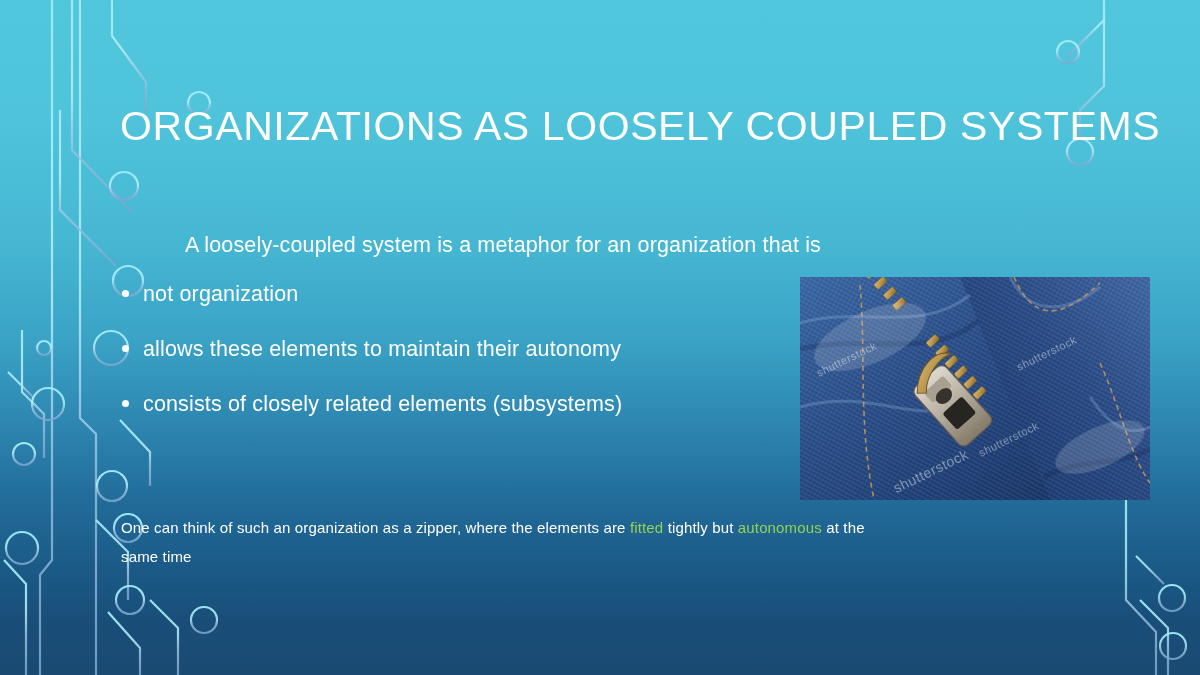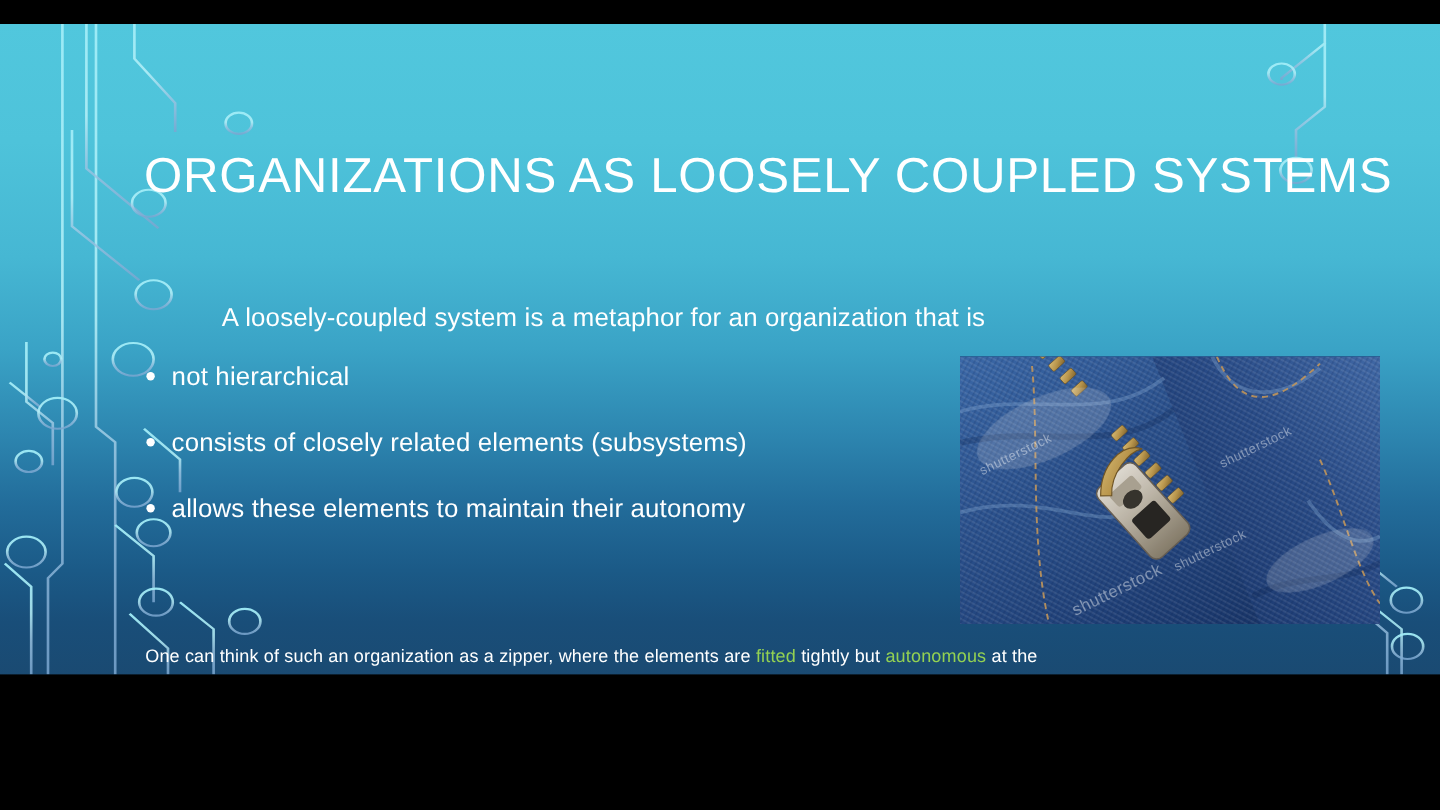--- a/index.html
+++ b/index.html
@@ -3,33 +3,32 @@
 <meta charset="utf-8">
 <style>
   * { margin:0; padding:0; box-sizing:border-box; }
   html, body { width:1200px; height:675px; overflow:hidden; }
   body {
     font-family: "Liberation Sans", sans-serif;
     background:#000;
   }
   #slide {
     position:relative;
-    width:1200px; height:542px;
+    width:1200px; height:675px;
     overflow:hidden;
     background: linear-gradient(180deg,
        #51c7dd 0%,
        #4ec3da 18%,
        #46b7d3 36%,
        #3aa3c6 50%,
        #2d86b0 63%,
        #226c9a 74%,
        #1b5a87 84%,
        #194e79 92%,
        #1a4a72 100%);
-    margin-top: 20px;
   }
   
   .circuit {
     position:absolute; top:0; bottom:0;
     pointer-events:none;
   }
   .circuit.left  { left:0;  width:260px; }
   .circuit.right { right:0; width:260px; }
   .circuit svg { display:block; width:100%; height:100%; }
 
@@ -197,29 +196,29 @@
     </svg>
   </div>
 
   <h1 id="title">ORGANIZATIONS AS LOOSELY COUPLED SYSTEMS</h1>
 
   <div id="body">
     <p class="lead">A loosely-coupled system is a metaphor for an organization that is</p>
     <ul class="bullets">
       <li>
         <span class="dot"></span>
-        <span>not hierarchical</span>
+        <span>not organization</span>
+      </li>
+      <li>
+        <span class="dot"></span>
+        <span>allows these elements to maintain their autonomy</span>
       </li>
       <li>
         <span class="dot"></span>
         <span>consists of closely related elements (subsystems)</span>
-      </li>
-      <li>
-        <span class="dot"></span>
-        <span>allows these elements to maintain their autonomy</span>
       </li>
     </ul>
   </div>
 
   <p id="closing"><span>One can think of such an organization as a zipper, where the elements are </span><span class="hl">fitted</span><span> tightly but </span><span class="hl">autonomous</span><span> at the same time</span></p>
 
   <div id="photo">
     <svg viewBox="0 0 350 223" preserveAspectRatio="none" aria-hidden="true">
       <defs>
         <linearGradient id="denimL" x1="0" y1="0" x2="1" y2="1">

